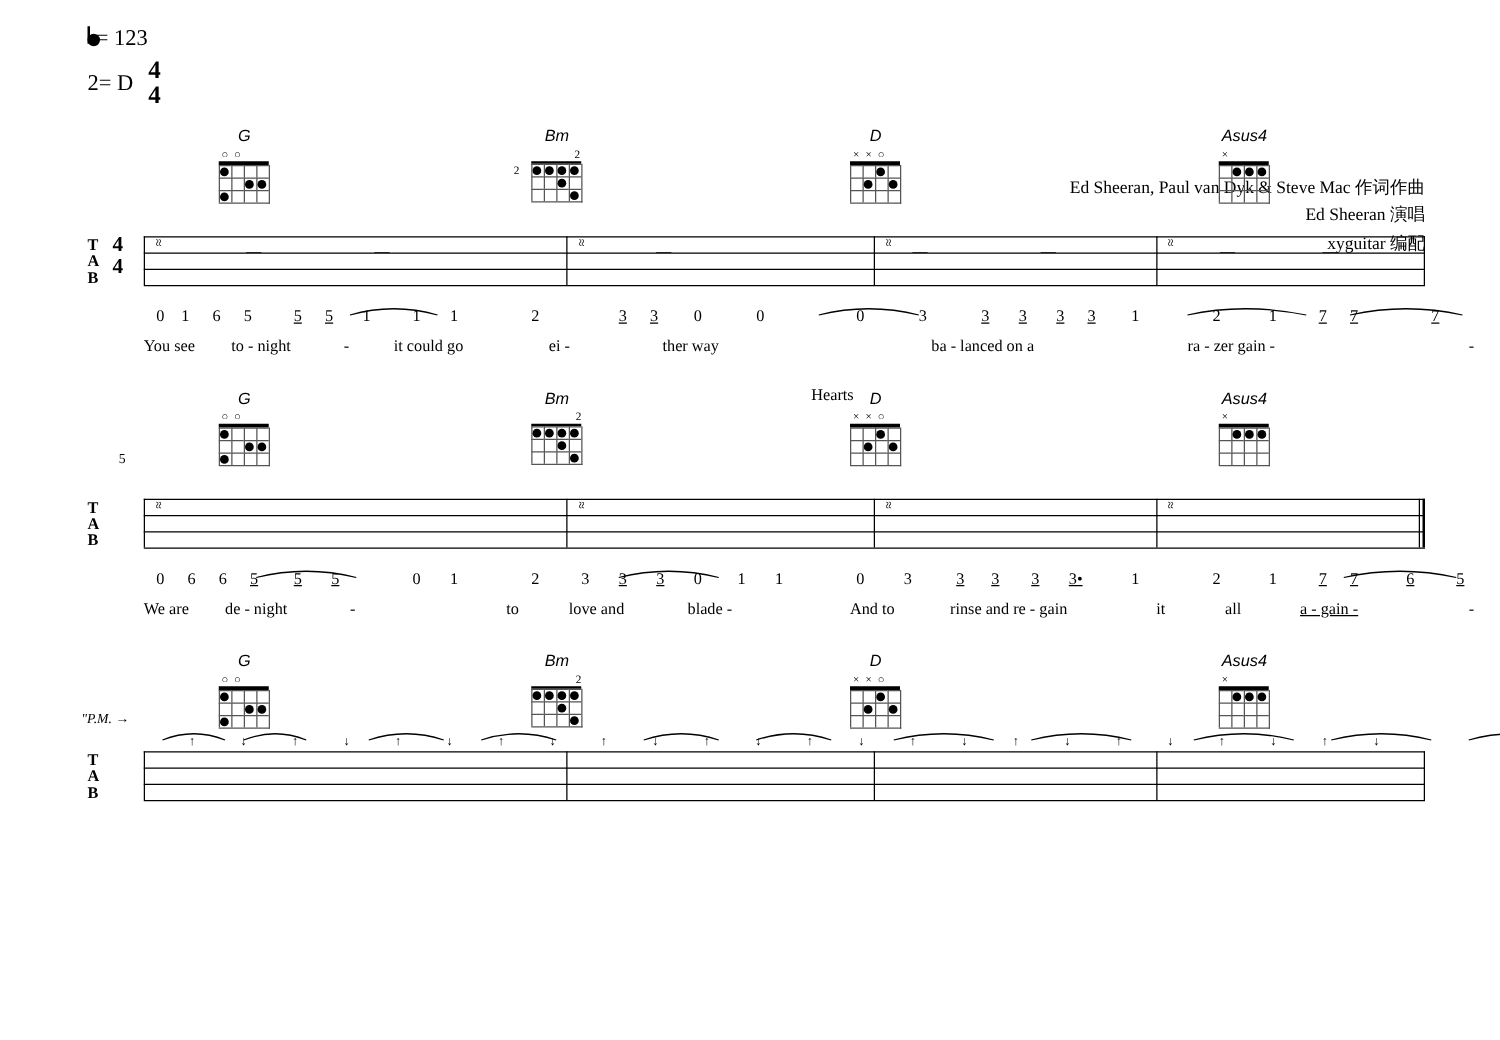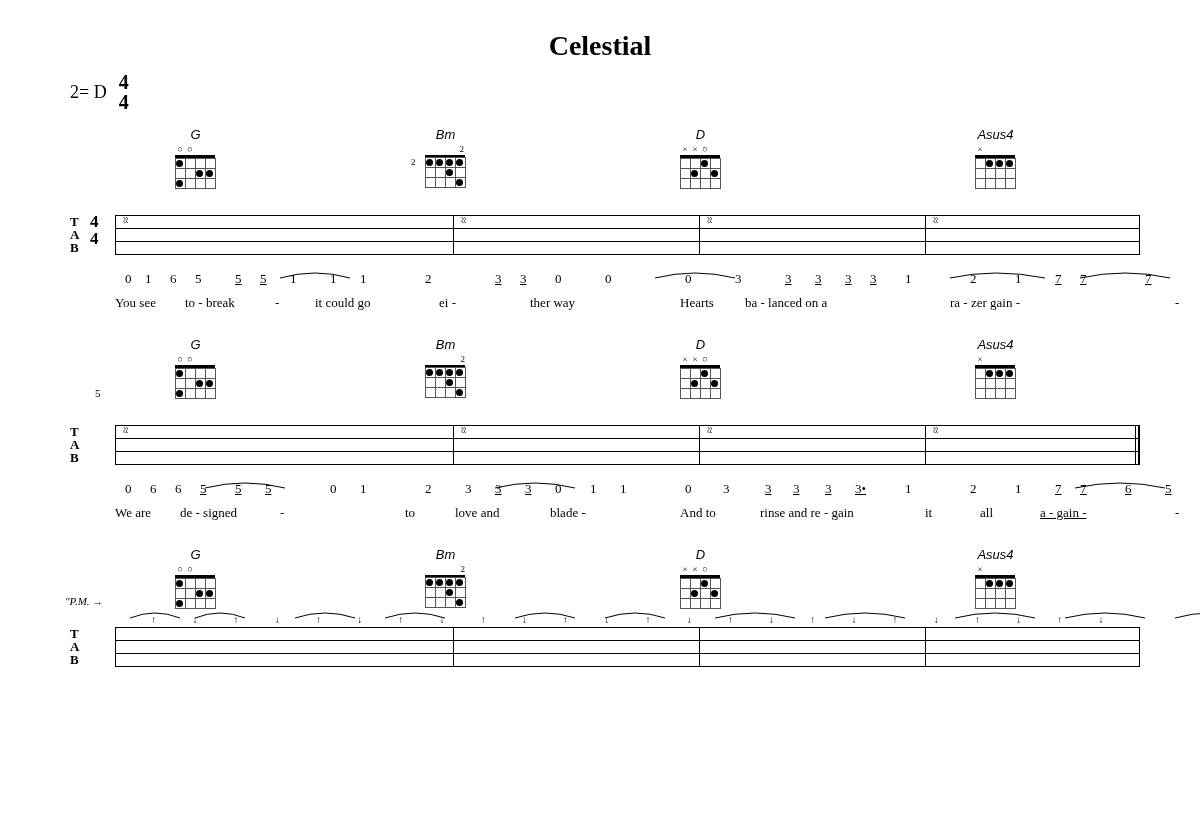--- a/index.html
+++ b/index.html
@@ -112,31 +112,42 @@
       position: absolute;
       font-size: 9px;
       left: -14px;
     }
   </style>
 </head>
 <body>
 
 <div class="page">
 
-  <div class="title">Celestial</div>
-
+
+  <div class="tempo">
+    <span style="display:inline-flex;align-items:flex-end;gap:0;">
+      <span style="display:inline-block;width:10px;height:10px;border-radius:50%;background:#000;margin-bottom:1px;"></span>
+      <span style="display:inline-block;width:1.5px;height:14px;background:#000;margin-left:-10px;margin-bottom:1px;position:relative;top:-2px;"></span>
+    </span>
+    <span>= 123</span>
+  </div>
 
   <div class="key-sig">
     <span>2= D</span>
     <span style="display:inline-flex;flex-direction:column;font-size:20px;font-weight:bold;line-height:1;margin-left:8px;">
       <span>4</span>
       <span>4</span>
     </span>
   </div>
 
+  <div class="credits">
+    <div>Ed Sheeran, Paul van Dyk &amp; Steve Mac 作词作曲</div>
+    <div>Ed Sheeran 演唱</div>
+    <div>xyguitar 编配</div>
+  </div>
 
   <div class="section" style="margin-top:10px;">
 
     <div style="position:relative; height:88px; margin-left:55px;">
 
       <div class="chord-item" style="left:60px;">
         <div class="chord-title">G</div>
         <div style="position:relative;">
           <div style="display:flex; gap:0; font-size:9px; margin-bottom:1px;">
             <span style="width:10px;text-align:center;">○</span>
@@ -344,26 +355,26 @@
       <span style="position:absolute; left:855px; top:8px; font-size:13px;">2</span>
       <span style="position:absolute; left:900px; top:8px; font-size:13px;">1</span>
       <span style="position:absolute; left:940px; top:8px; font-size:13px; text-decoration:underline;">7</span>
       <span style="position:absolute; left:965px; top:8px; font-size:13px; text-decoration:underline;">7</span>
       <span style="position:absolute; left:1030px; top:8px; font-size:13px; text-decoration:underline;">7</span>
 
     </div>
 
     <div style="position:relative; height:22px; margin-left:55px; font-size:13px;">
       <span style="position:absolute; left:0px;">You see</span>
-      <span style="position:absolute; left:70px;">to - break</span>
+      <span style="position:absolute; left:70px;">to - night</span>
       <span style="position:absolute; left:160px;">-</span>
       <span style="position:absolute; left:200px;">it could go</span>
       <span style="position:absolute; left:324px;">ei -</span>
       <span style="position:absolute; left:415px;">ther way</span>
-      <span style="position:absolute; left:565px;">Hearts</span>
+      <span style="position:absolute; left:534px;margin-top:39px;">Hearts</span>
       <span style="position:absolute; left:630px;font-family:Liberation Serif, serif;">ba - lanced on a</span>
       <span style="position:absolute; left:835px;">ra - zer gain -</span>
       <span style="position:absolute; left:1060px;">-</span>
     </div>
   </div>
 
   <div class="section" style="margin-top:12px; position:relative;">
     <div style="position:absolute; left:35px; top:50px; font-size:11px;">5</div>
 
     <div style="position:relative; height:88px; margin-left:55px;">
@@ -566,21 +577,21 @@
       <span style="position:absolute; left:855px; top:8px; font-size:13px;">2</span>
       <span style="position:absolute; left:900px; top:8px; font-size:13px;">1</span>
       <span style="position:absolute; left:940px; top:8px; font-size:13px; text-decoration:underline;">7</span>
       <span style="position:absolute; left:965px; top:8px; font-size:13px; text-decoration:underline;">7</span>
       <span style="position:absolute; left:1010px; top:8px; font-size:13px; text-decoration:underline;">6</span>
       <span style="position:absolute; left:1050px; top:8px; font-size:13px; text-decoration:underline;">5</span>
     </div>
 
     <div style="position:relative; height:22px; margin-left:55px; font-size:13px;">
       <span style="position:absolute; left:0px;">We are</span>
-      <span style="position:absolute; left:65px;">de - signed</span>
+      <span style="position:absolute; left:65px;">de - night</span>
       <span style="position:absolute; left:165px;">-</span>
       <span style="position:absolute; left:290px;">to</span>
       <span style="position:absolute; left:340px;">love and</span>
       <span style="position:absolute; left:435px;">blade -</span>
       <span style="position:absolute; left:565px;">And to</span>
       <span style="position:absolute; left:645px;">rinse and re - gain</span>
       <span style="position:absolute; left:810px;">it</span>
       <span style="position:absolute; left:865px;">all</span>
       <span style="position:absolute; left:925px;text-decoration:underline;">a - gain -</span>
       <span style="position:absolute; left:1060px;">-</span>

